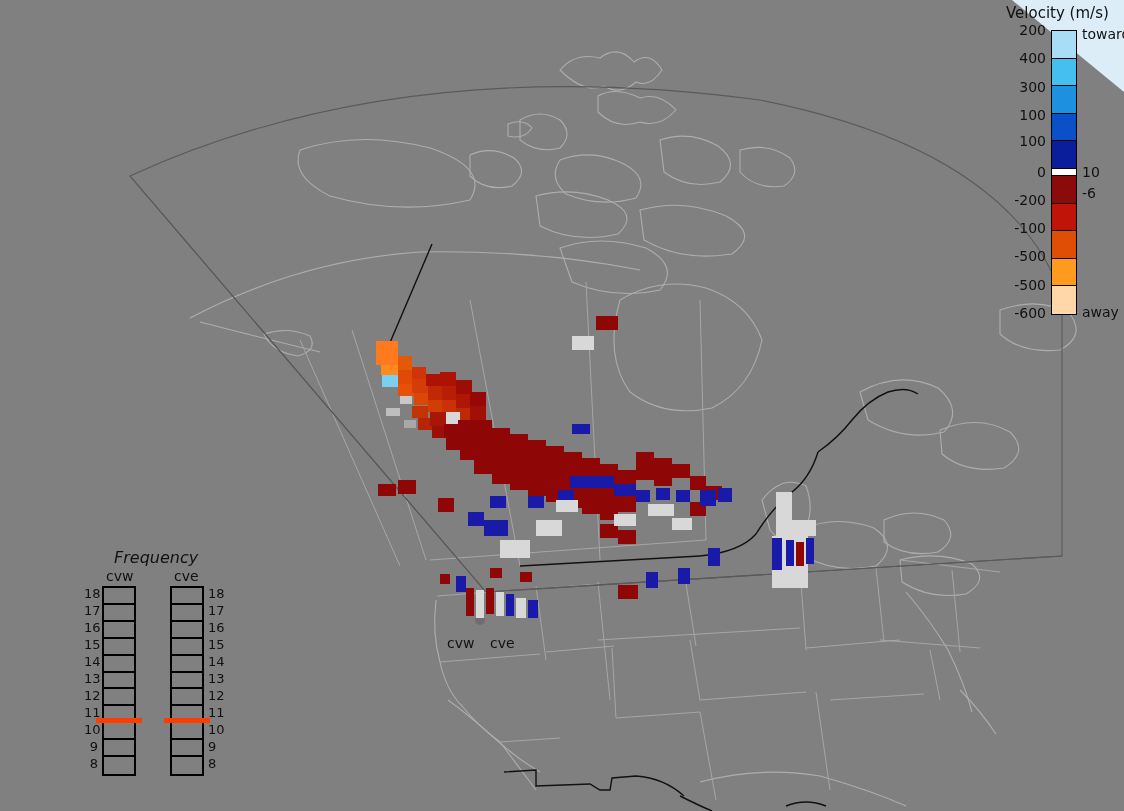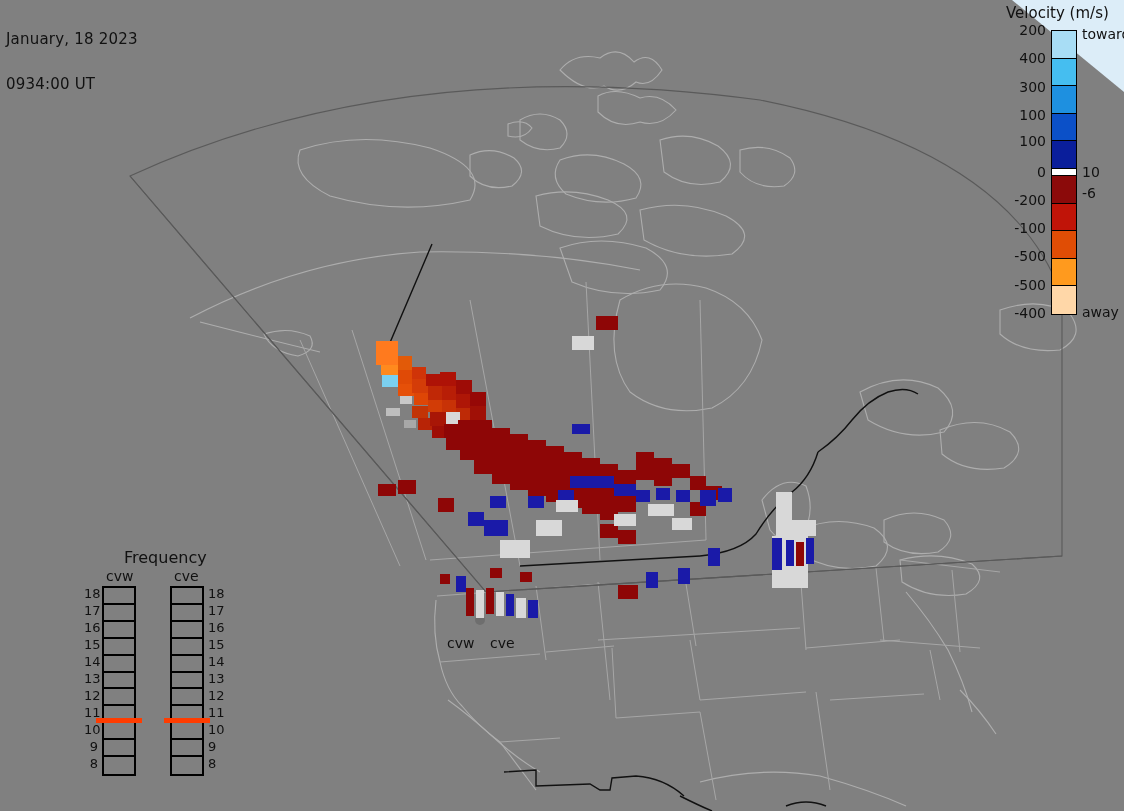--- a/index.html
+++ b/index.html
@@ -21,21 +21,21 @@
   #velStrip{position:absolute;left:49px;top:26px;width:26px;height:285px;border:1px solid #000;
             box-sizing:border-box;background:#808080;}
   .velcell{position:absolute;left:0;width:24px;box-sizing:border-box;border-bottom:1px solid #000;}
   .velcell:last-child{border-bottom:none;}
   .vtick{position:absolute;right:78px;color:#111;font-size:14px;text-align:right;width:48px;
          line-height:12px;}
   .vside{position:absolute;left:80px;color:#111;font-size:14px;line-height:12px;white-space:nowrap;}
 
   
   #freq{position:absolute;left:84px;top:548px;width:180px;height:235px;}
-  #freqTitle{position:absolute;left:40px;top:0px;color:#111;font-size:16px;white-space:nowrap;}
+  #freqTitle{position:absolute;left:30px;top:0px;color:#111;font-size:16px;white-space:nowrap;font-style:italic;}
   .colhead{position:absolute;top:20px;color:#111;font-size:14px;white-space:nowrap;}
   .freqcol{position:absolute;top:38px;width:34px;height:190px;border:2px solid #000;
            box-sizing:border-box;background:transparent;}
   .frow{position:absolute;left:0;width:30px;border-bottom:2px solid #000;box-sizing:border-box;}
   .frow:last-child{border-bottom:none;}
   .ftick{position:absolute;color:#111;font-size:13px;line-height:11px;white-space:nowrap;}
   .fmark{position:absolute;height:5px;background:#FF3C00;}
 
   
   .sitelbl{position:absolute;color:#111;font-size:14px;white-space:nowrap;}
@@ -265,24 +265,20 @@
       <div style="position: absolute; left: 520px; top: 572px; width: 12px; height: 10px; background: rgb(142, 6, 6);"></div>
       <div style="position: absolute; left: 466px; top: 588px; width: 8px; height: 28px; background: rgb(142, 6, 6);"></div>
       <div style="position: absolute; left: 476px; top: 590px; width: 8px; height: 28px; background: rgb(216, 216, 216);"></div>
       <div style="position: absolute; left: 486px; top: 588px; width: 8px; height: 26px; background: rgb(142, 6, 6);"></div>
       <div style="position: absolute; left: 496px; top: 592px; width: 8px; height: 24px; background: rgb(216, 216, 216);"></div>
       <div style="position: absolute; left: 506px; top: 594px; width: 8px; height: 22px; background: rgb(26, 26, 168);"></div>
       <div style="position: absolute; left: 516px; top: 598px; width: 10px; height: 20px; background: rgb(216, 216, 216);"></div>
       <div style="position: absolute; left: 528px; top: 600px; width: 10px; height: 18px; background: rgb(26, 26, 168);"></div>
     </div>
 
-  <div id="timestamp">
-    <div>January, 18 2023</div>
-    <div>0934:00 UT</div>
-  </div>
 
   <div id="velbar">
     <div id="velTitle">Velocity (m/s)</div>
     <div id="velStrip">
         <div class="velcell" style="top: 0px; height: 27.6px; background: rgb(168, 221, 245);"></div>
         <div class="velcell" style="top: 27.6px; height: 27.6px; background: rgb(69, 190, 240);"></div>
         <div class="velcell" style="top: 55.2px; height: 27.6px; background: rgb(30, 144, 224);"></div>
         <div class="velcell" style="top: 82.8px; height: 27.6px; background: rgb(11, 80, 200);"></div>
         <div class="velcell" style="top: 110.4px; height: 27.6px; background: rgb(10, 30, 155);"></div>
         <div class="velcell" style="top: 138px; height: 7px; background: rgb(255, 255, 255);"></div>
@@ -296,21 +292,21 @@
         <div class="vtick" style="top: 20px;">200</div>
         <div class="vtick" style="top: 48.3px;">400</div>
         <div class="vtick" style="top: 76.6px;">300</div>
         <div class="vtick" style="top: 104.9px;">100</div>
         <div class="vtick" style="top: 131px;">100</div>
         <div class="vtick" style="top: 161.5px;">0</div>
         <div class="vtick" style="top: 189.8px;">-200</div>
         <div class="vtick" style="top: 218.1px;">-100</div>
         <div class="vtick" style="top: 246.4px;">-500</div>
         <div class="vtick" style="top: 274.7px;">-500</div>
-        <div class="vtick" style="top: 303px;">-400</div>
+        <div class="vtick" style="top: 303px;">-600</div>
       </div>
     <div class="vside" style="top:24px;">toward</div>
     <div class="vside" style="top:162px;">10</div>
     <div class="vside" style="top:183px;">-6</div>
     <div class="vside" style="top:302px;">away</div>
   </div>
 
   <div id="freq">
     <div id="freqTitle">Frequency</div>
     <div class="colhead" style="left:22px;">cvw</div>

